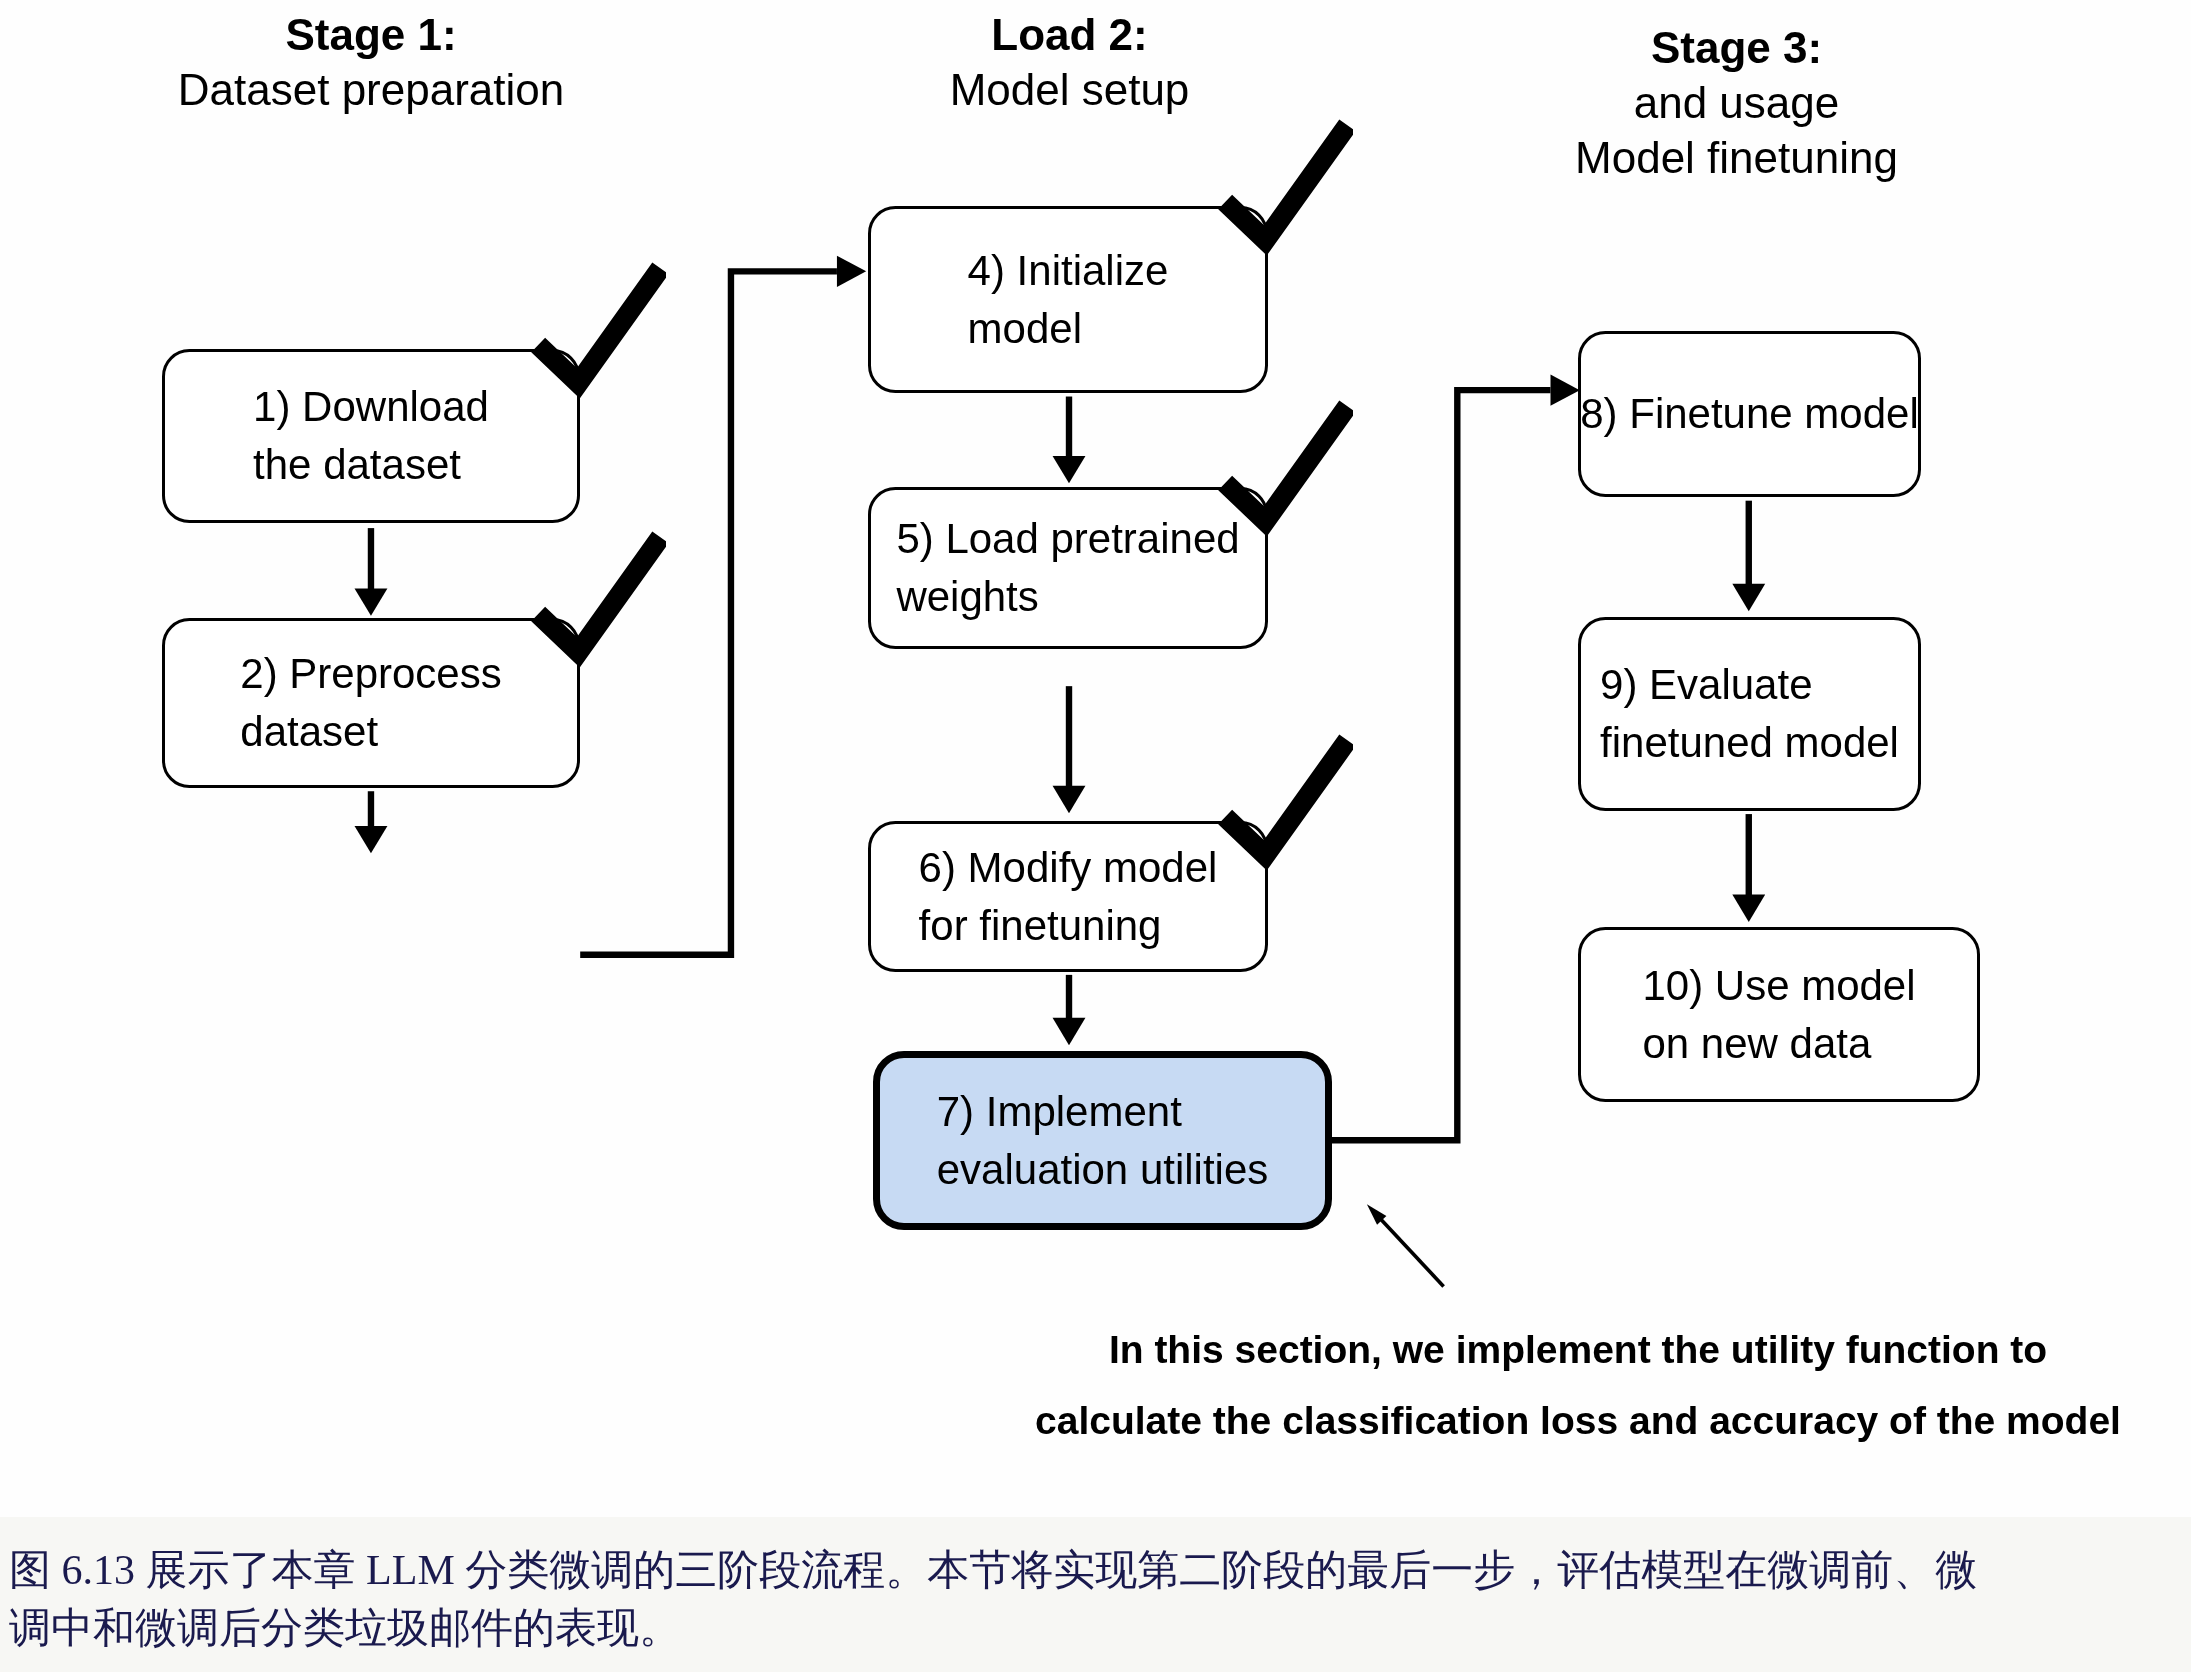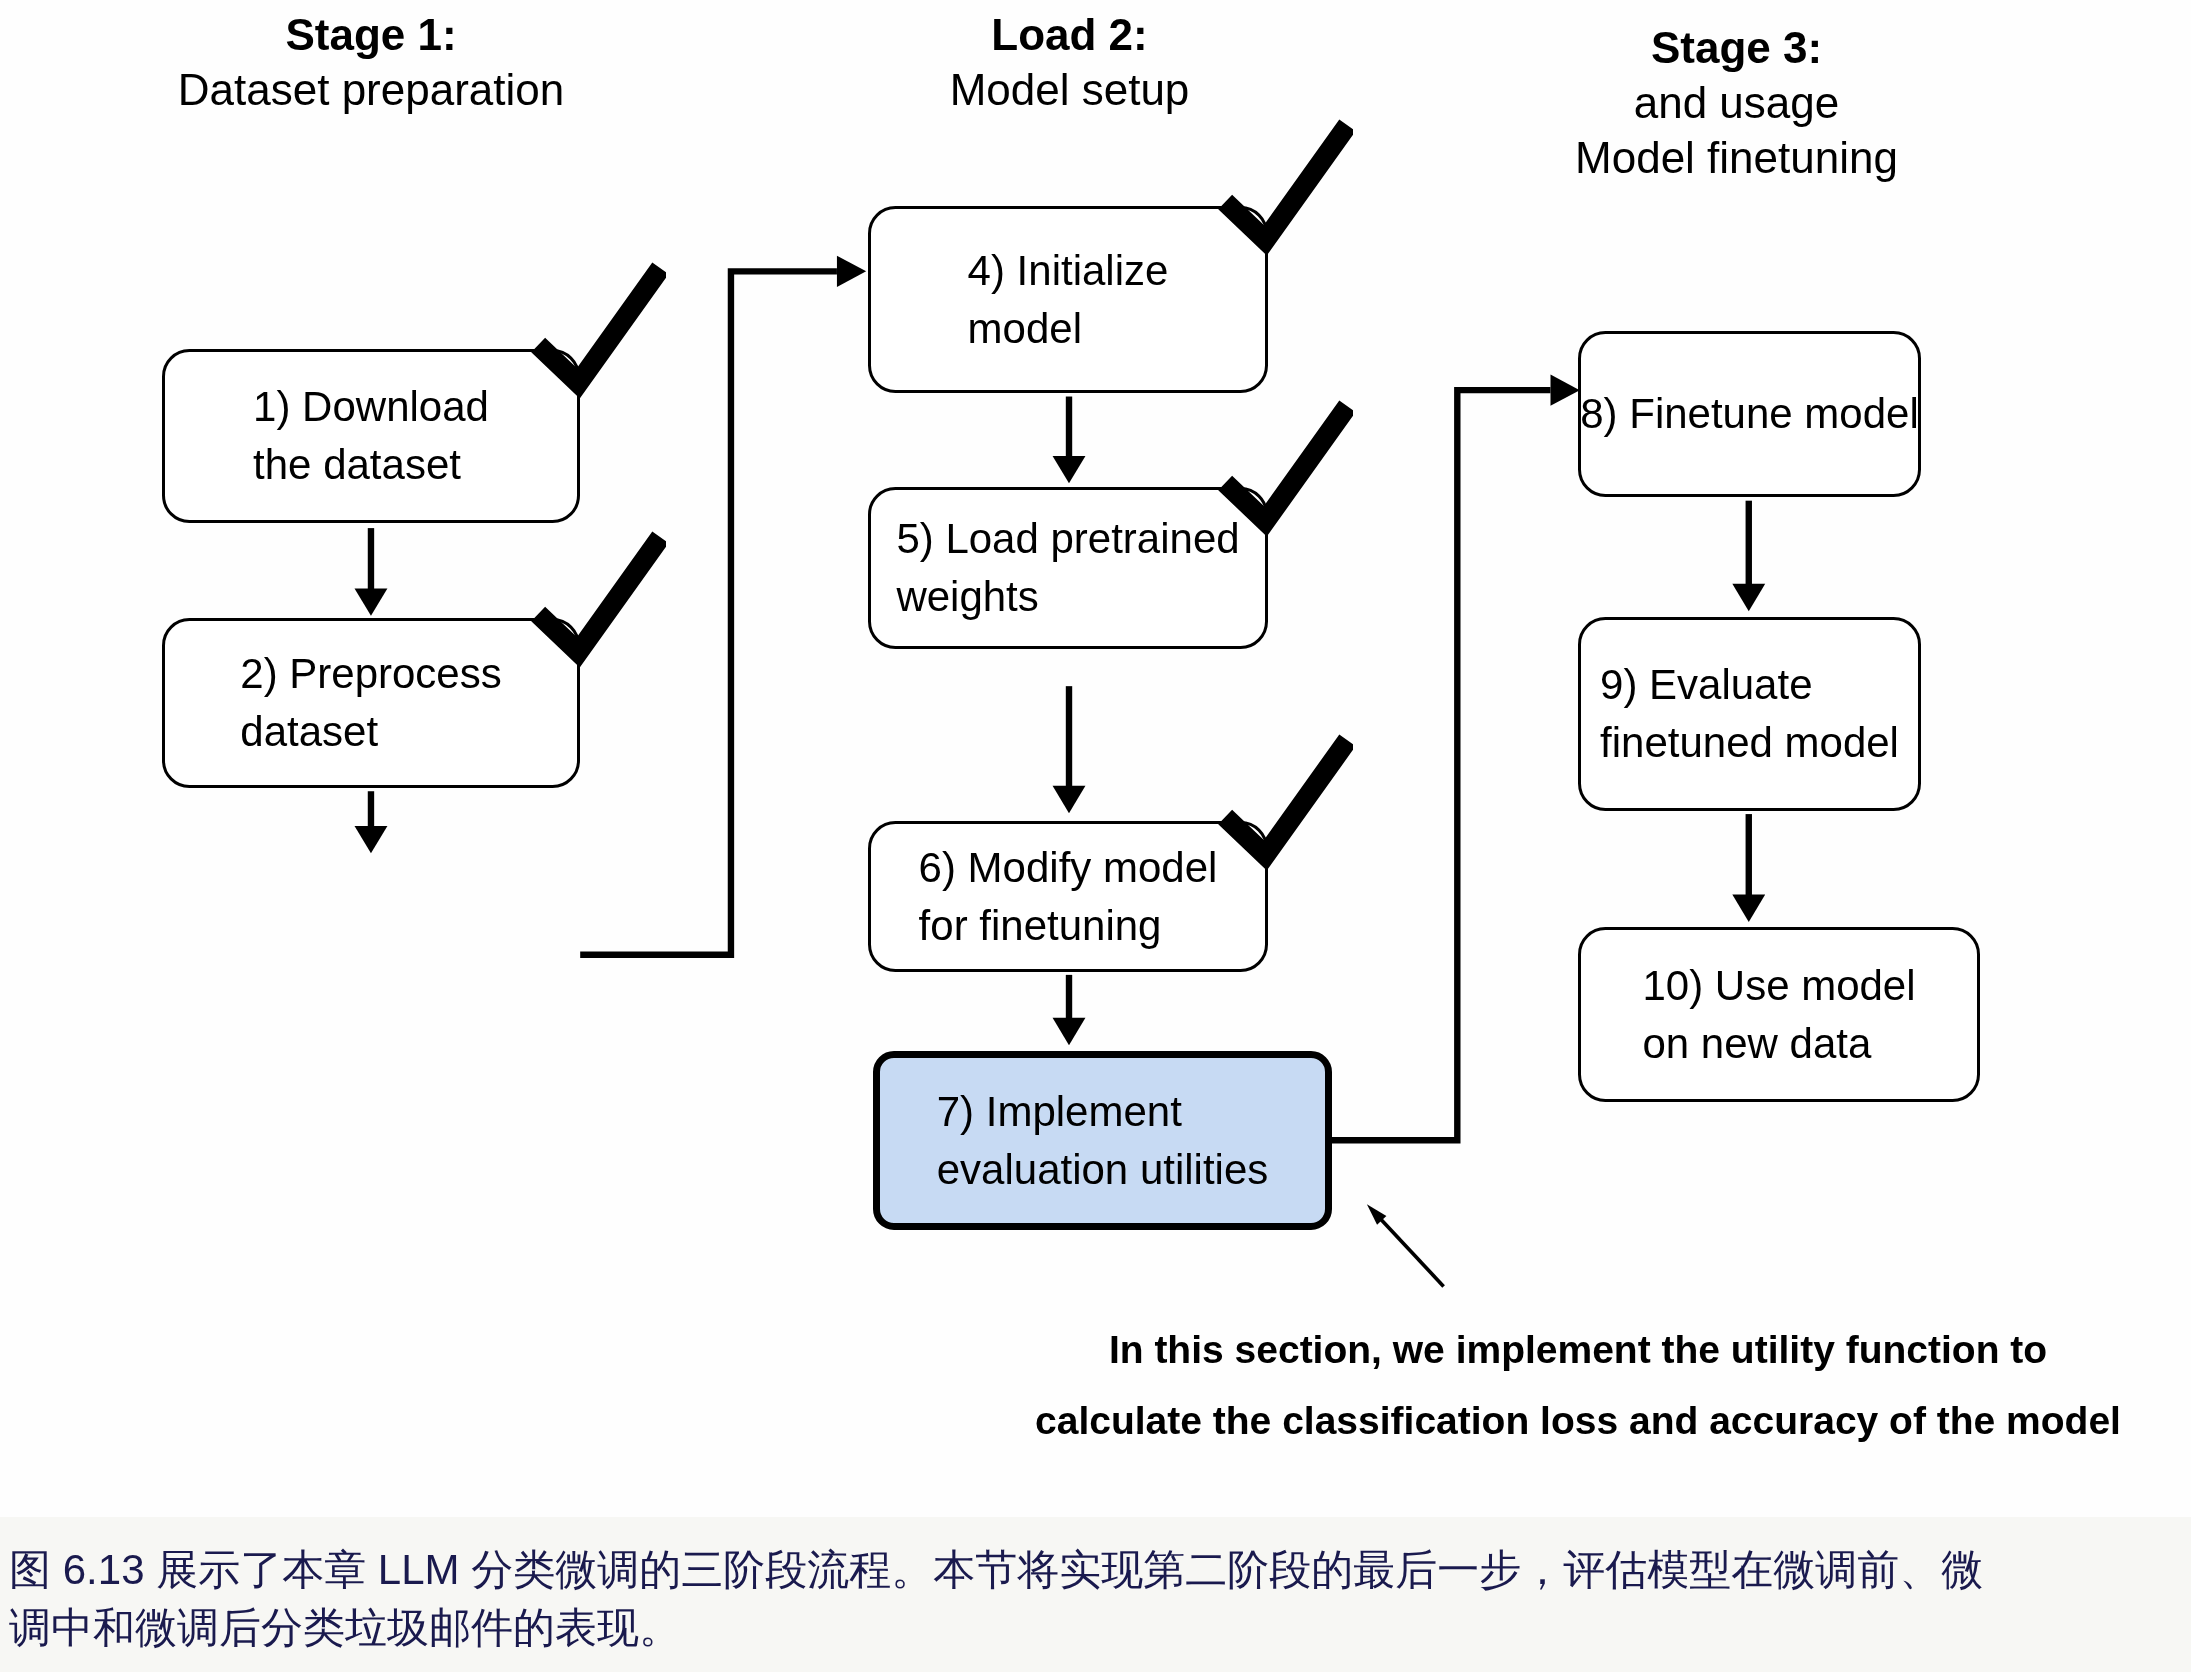--- a/index.html
+++ b/index.html
@@ -8,21 +8,21 @@
   #canvas { position:relative; width:2191px; height:1672px; overflow:hidden; background:#fefefe; }
 
   .footer-strip { position:absolute; left:0; top:1517px; width:2191px; height:155px; background:#f7f7f4; }
 
   .stage-header { position:absolute; width:731px; text-align:center; font-size:44px; line-height:55px; }
   .stage-header .t { font-weight:bold; }
 
   .box { position:absolute; background:#fff; border:3.7px solid #000; border-radius:27.4px;
          display:flex; align-items:center; justify-content:center; text-align:left; }
   .box .lines { font-size:42px; line-height:58px; white-space:nowrap; }
-  .box.hl { border-width:7.3px; border-radius:21px; }
+  .box.hl { border-width:7.3px; border-radius:31px; }
 
   .check { position:absolute; width:137px; height:146px; }
   .col1 .check { left:364px; top:-91px; }
   .col2 .check { left:345px; top:-91px; }
 
   svg.overlay { position:absolute; left:0; top:0; width:2191px; height:1672px; pointer-events:none; }
 
   .annotation { position:absolute; left:932px; top:1314px; width:1292px; text-align:center;
                 font-weight:bold; font-size:39px; line-height:71px; }
 
@@ -167,19 +167,19 @@
       <div>10) Use model</div>
       <div>on new data</div>
     </div>
   </div>
 
   <div class="annotation">
     <div>In this section, we implement the utility function to</div>
     <div>calculate the classification loss and accuracy of the model</div>
   </div>
 
-  <div class="caption" style="color: rgb(26, 26, 78);">
+  <div class="caption" style="color: rgb(26, 26, 78); font-family: Liberation Serif, serif;">
     <div>图 6.13 展示了本章 LLM 分类微调的三阶段流程。本节将实现第二阶段的最后一步，评估模型在微调前、微</div>
     <div>调中和微调后分类垃圾邮件的表现。</div>
   </div>
 
 </div>
 
 
 </body></html>

